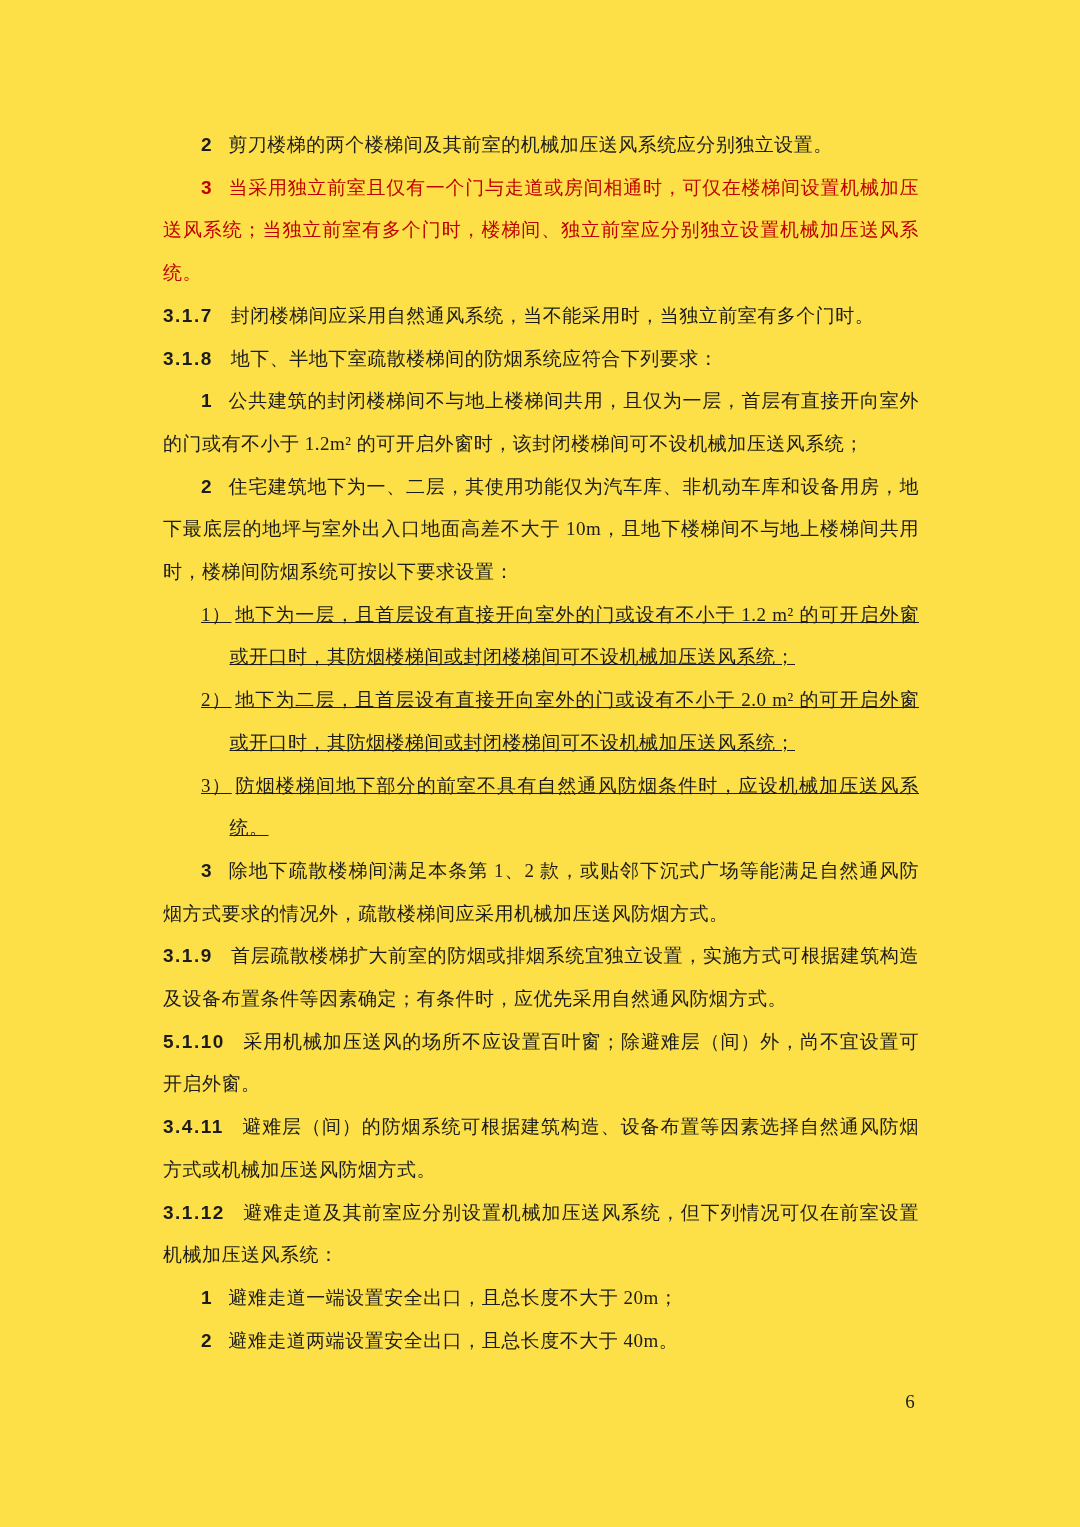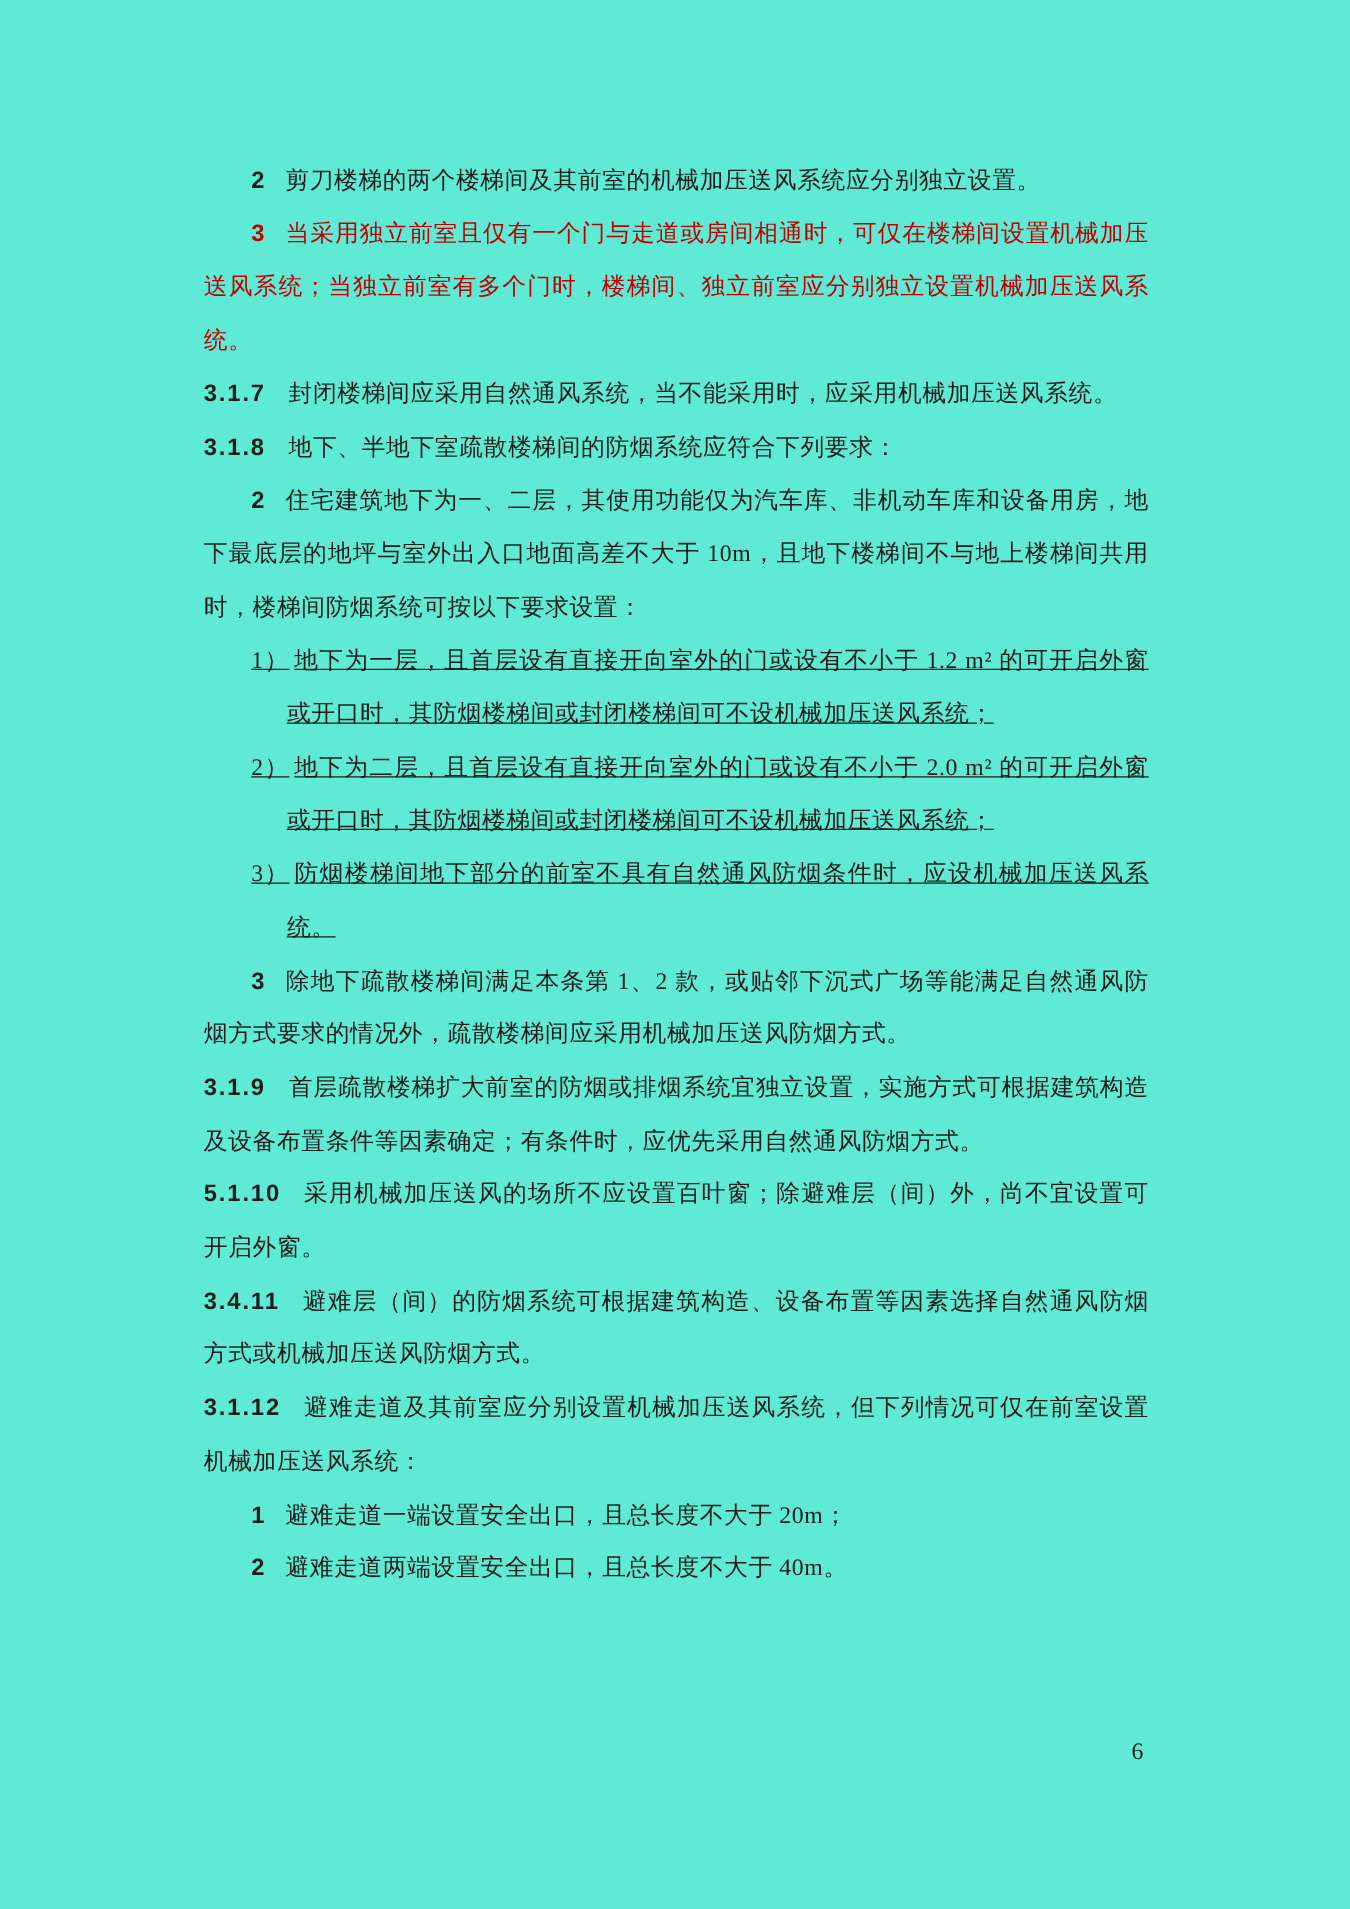--- a/index.html
+++ b/index.html
@@ -6,21 +6,21 @@
   body{
     width:1080px;height:1527px;
     background:#ffffff;
     position:relative;
     font-family:"Liberation Serif","DejaVu Serif",serif;
     color:#1c1c1c;
     overflow:hidden;
   }
   .page{
     position:absolute;inset:0;
-    background:#5eead4;
+    background:#fde047;
   }
   .page-body{
     position:absolute;
     left:163px;top:124px;width:756px;
   }
   p.para{
     margin:0;
     font-size:19px;
     line-height:42.7px;
     text-align:justify;
@@ -55,22 +55,23 @@
     color:#222222;
   }
 </style>
 </head>
 <body style="background: rgb(255, 255, 255); color: rgb(28, 28, 28);">
 
 <div class="page">
   <div class="page-body">
       <p class="para kind-item"><span class="marker">2</span><span class="text">剪刀楼梯的两个楼梯间及其前室的机械加压送风系统应分别独立设置。</span></p>
       <p class="para kind-item red"><span class="marker">3</span><span class="text">当采用独立前室且仅有一个门与走道或房间相通时，可仅在楼梯间设置机械加压送风系统；当独立前室有多个门时，楼梯间、独立前室应分别独立设置机械加压送风系统。</span></p>
-      <p class="para kind-section"><span class="marker">3.1.7</span><span class="text">封闭楼梯间应采用自然通风系统，当不能采用时，应采用机械加压送风系统。</span></p>
+      <p class="para kind-section"><span class="marker">3.1.7</span><span class="text">封闭楼梯间应采用自然通风系统，当不能采用时，当独立前室有多个门时。</span></p>
       <p class="para kind-section"><span class="marker">3.1.8</span><span class="text">地下、半地下室疏散楼梯间的防烟系统应符合下列要求：</span></p>
+      <p class="para kind-item"><span class="marker">1</span><span class="text">公共建筑的封闭楼梯间不与地上楼梯间共用，且仅为一层，首层有直接开向室外的门或有不小于 1.2m² 的可开启外窗时，该封闭楼梯间可不设机械加压送风系统；</span></p>
       <p class="para kind-item"><span class="marker">2</span><span class="text">住宅建筑地下为一、二层，其使用功能仅为汽车库、非机动车库和设备用房，地下最底层的地坪与室外出入口地面高差不大于 10m，且地下楼梯间不与地上楼梯间共用时，楼梯间防烟系统可按以下要求设置：</span></p>
       <p class="para kind-subitem"><span class="marker">1）</span><span class="text">地下为一层，且首层设有直接开向室外的门或设有不小于 1.2 m² 的可开启外窗或开口时，其防烟楼梯间或封闭楼梯间可不设机械加压送风系统；</span></p>
       <p class="para kind-subitem"><span class="marker">2）</span><span class="text">地下为二层，且首层设有直接开向室外的门或设有不小于 2.0 m² 的可开启外窗或开口时，其防烟楼梯间或封闭楼梯间可不设机械加压送风系统；</span></p>
       <p class="para kind-subitem"><span class="marker">3）</span><span class="text">防烟楼梯间地下部分的前室不具有自然通风防烟条件时，应设机械加压送风系统。</span></p>
       <p class="para kind-item"><span class="marker">3</span><span class="text">除地下疏散楼梯间满足本条第 1、2 款，或贴邻下沉式广场等能满足自然通风防烟方式要求的情况外，疏散楼梯间应采用机械加压送风防烟方式。</span></p>
       <p class="para kind-section"><span class="marker">3.1.9</span><span class="text">首层疏散楼梯扩大前室的防烟或排烟系统宜独立设置，实施方式可根据建筑构造及设备布置条件等因素确定；有条件时，应优先采用自然通风防烟方式。</span></p>
       <p class="para kind-section"><span class="marker">5.1.10</span><span class="text">采用机械加压送风的场所不应设置百叶窗；除避难层（间）外，尚不宜设置可开启外窗。</span></p>
       <p class="para kind-section"><span class="marker">3.4.11</span><span class="text">避难层（间）的防烟系统可根据建筑构造、设备布置等因素选择自然通风防烟方式或机械加压送风防烟方式。</span></p>
       <p class="para kind-section"><span class="marker">3.1.12</span><span class="text">避难走道及其前室应分别设置机械加压送风系统，但下列情况可仅在前室设置机械加压送风系统：</span></p>
       <p class="para kind-item"><span class="marker">1</span><span class="text">避难走道一端设置安全出口，且总长度不大于 20m；</span></p>

